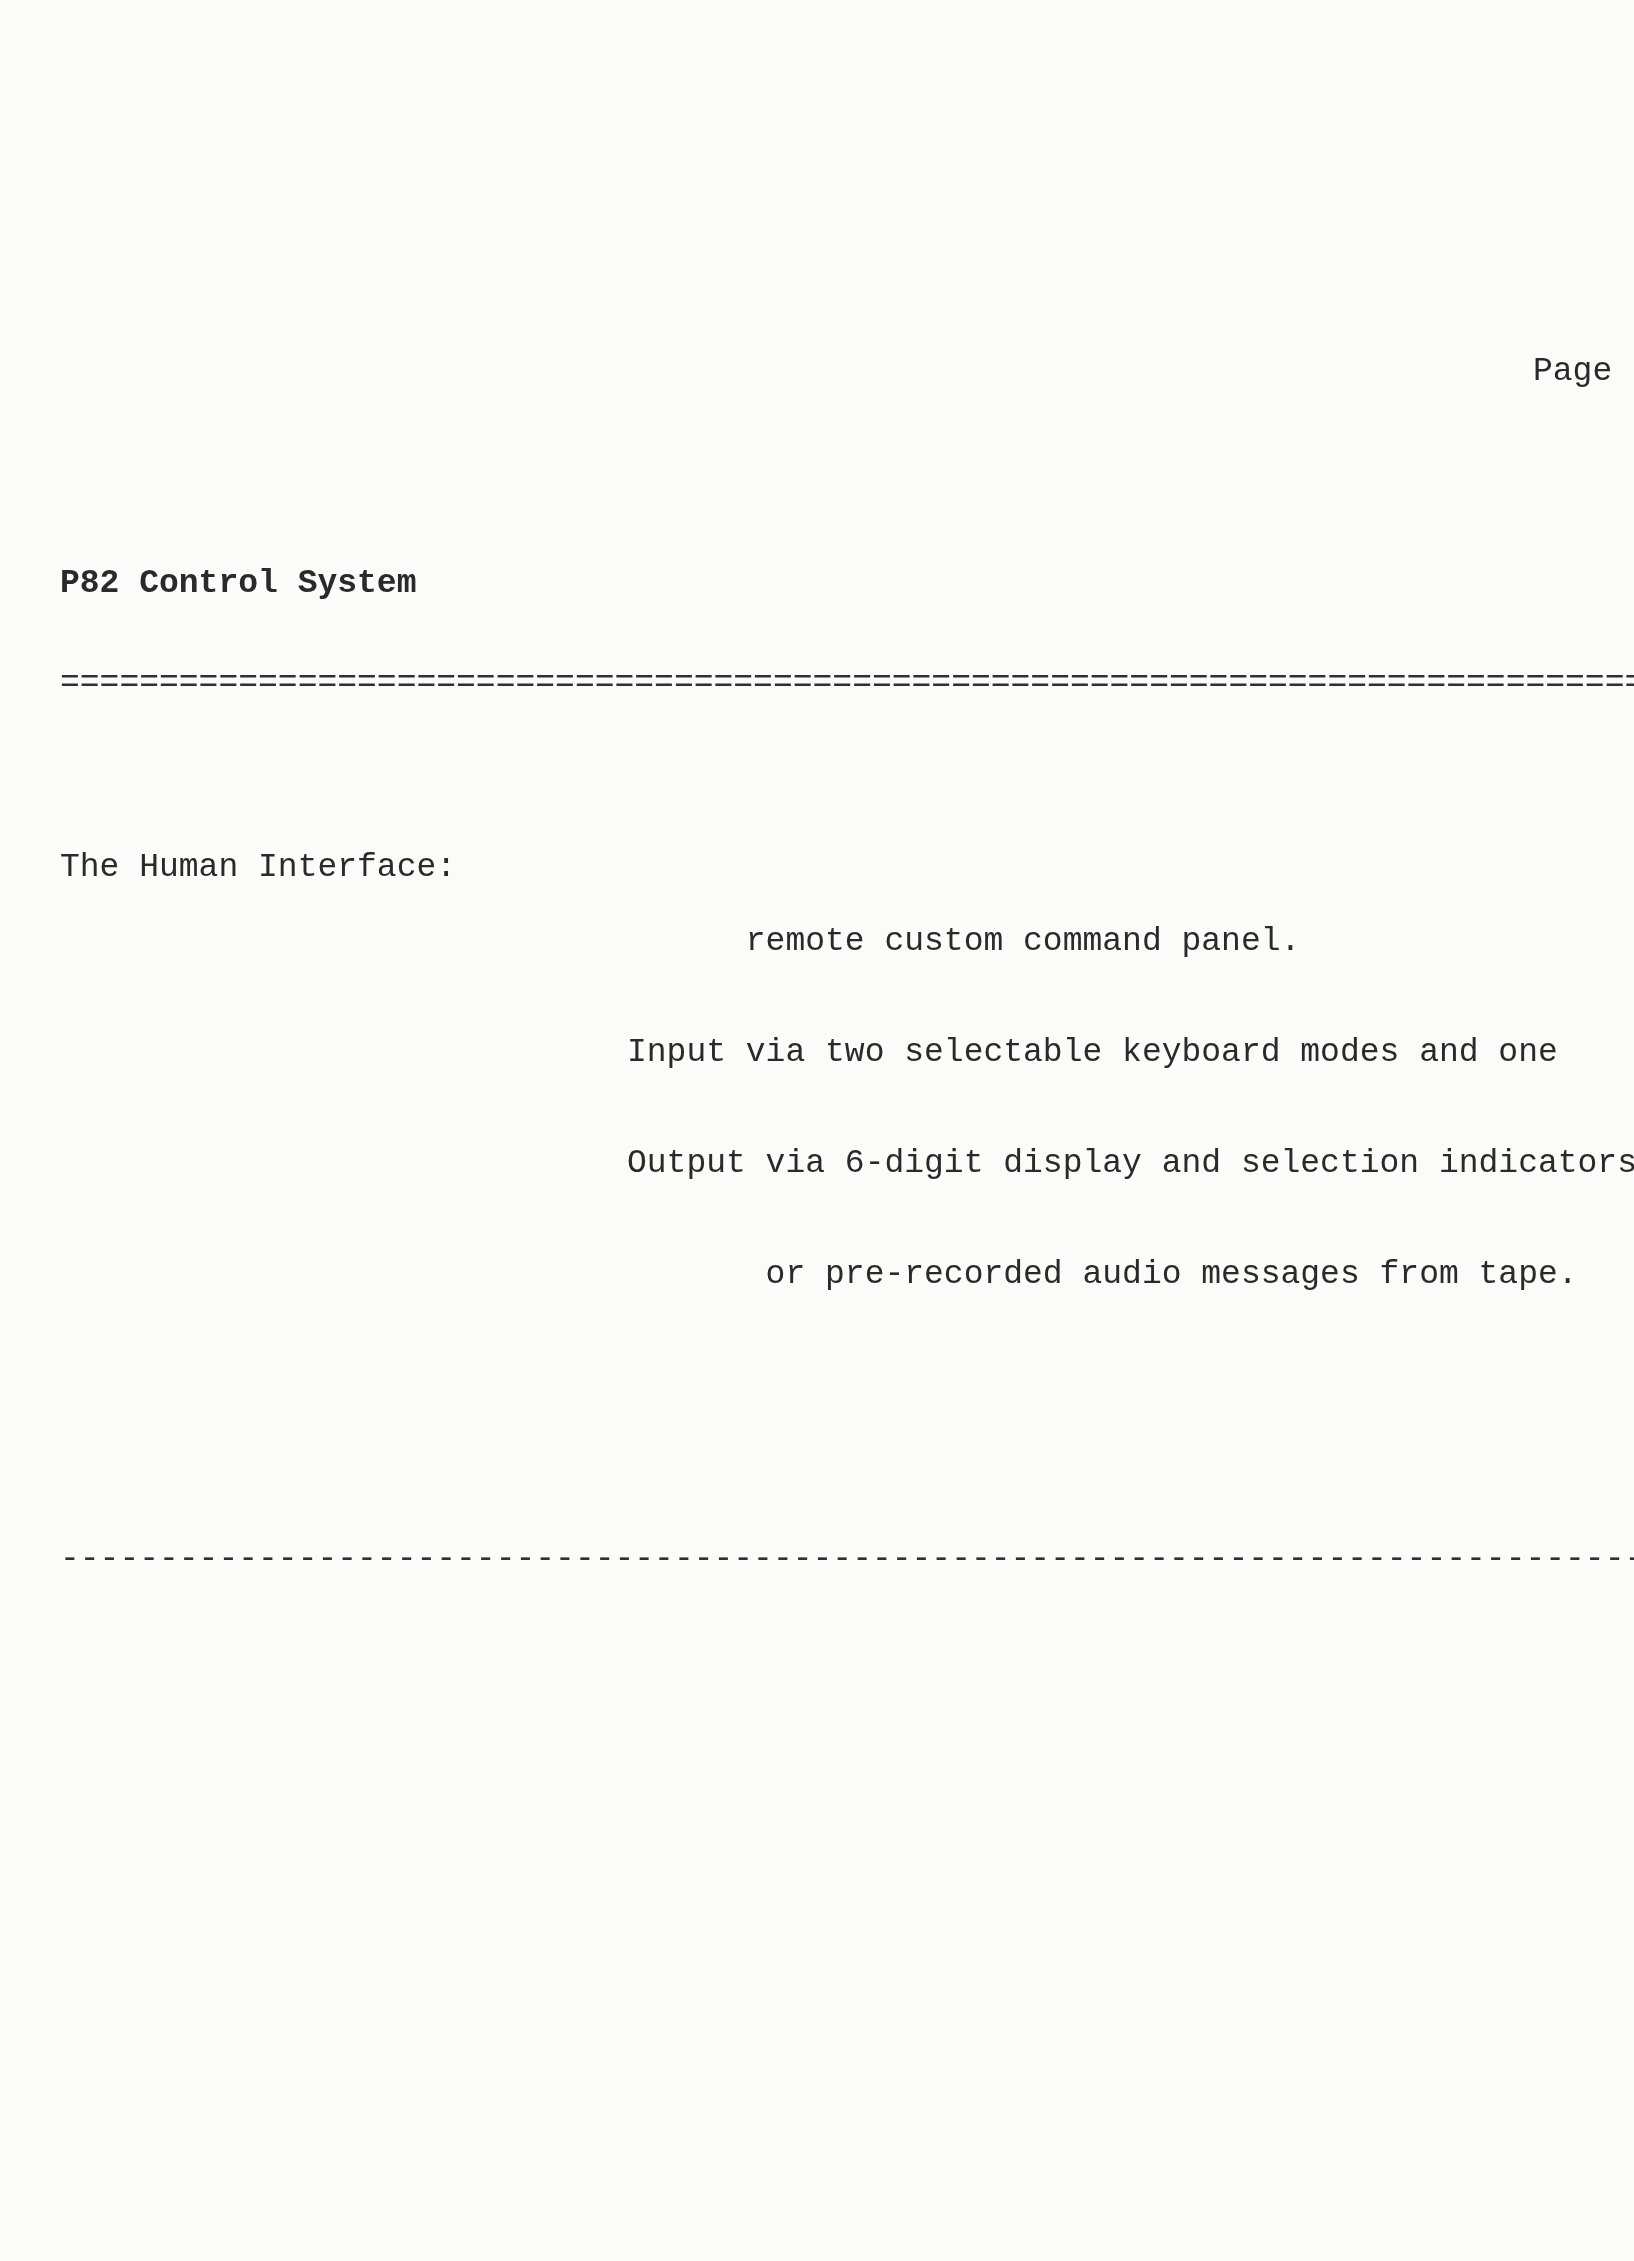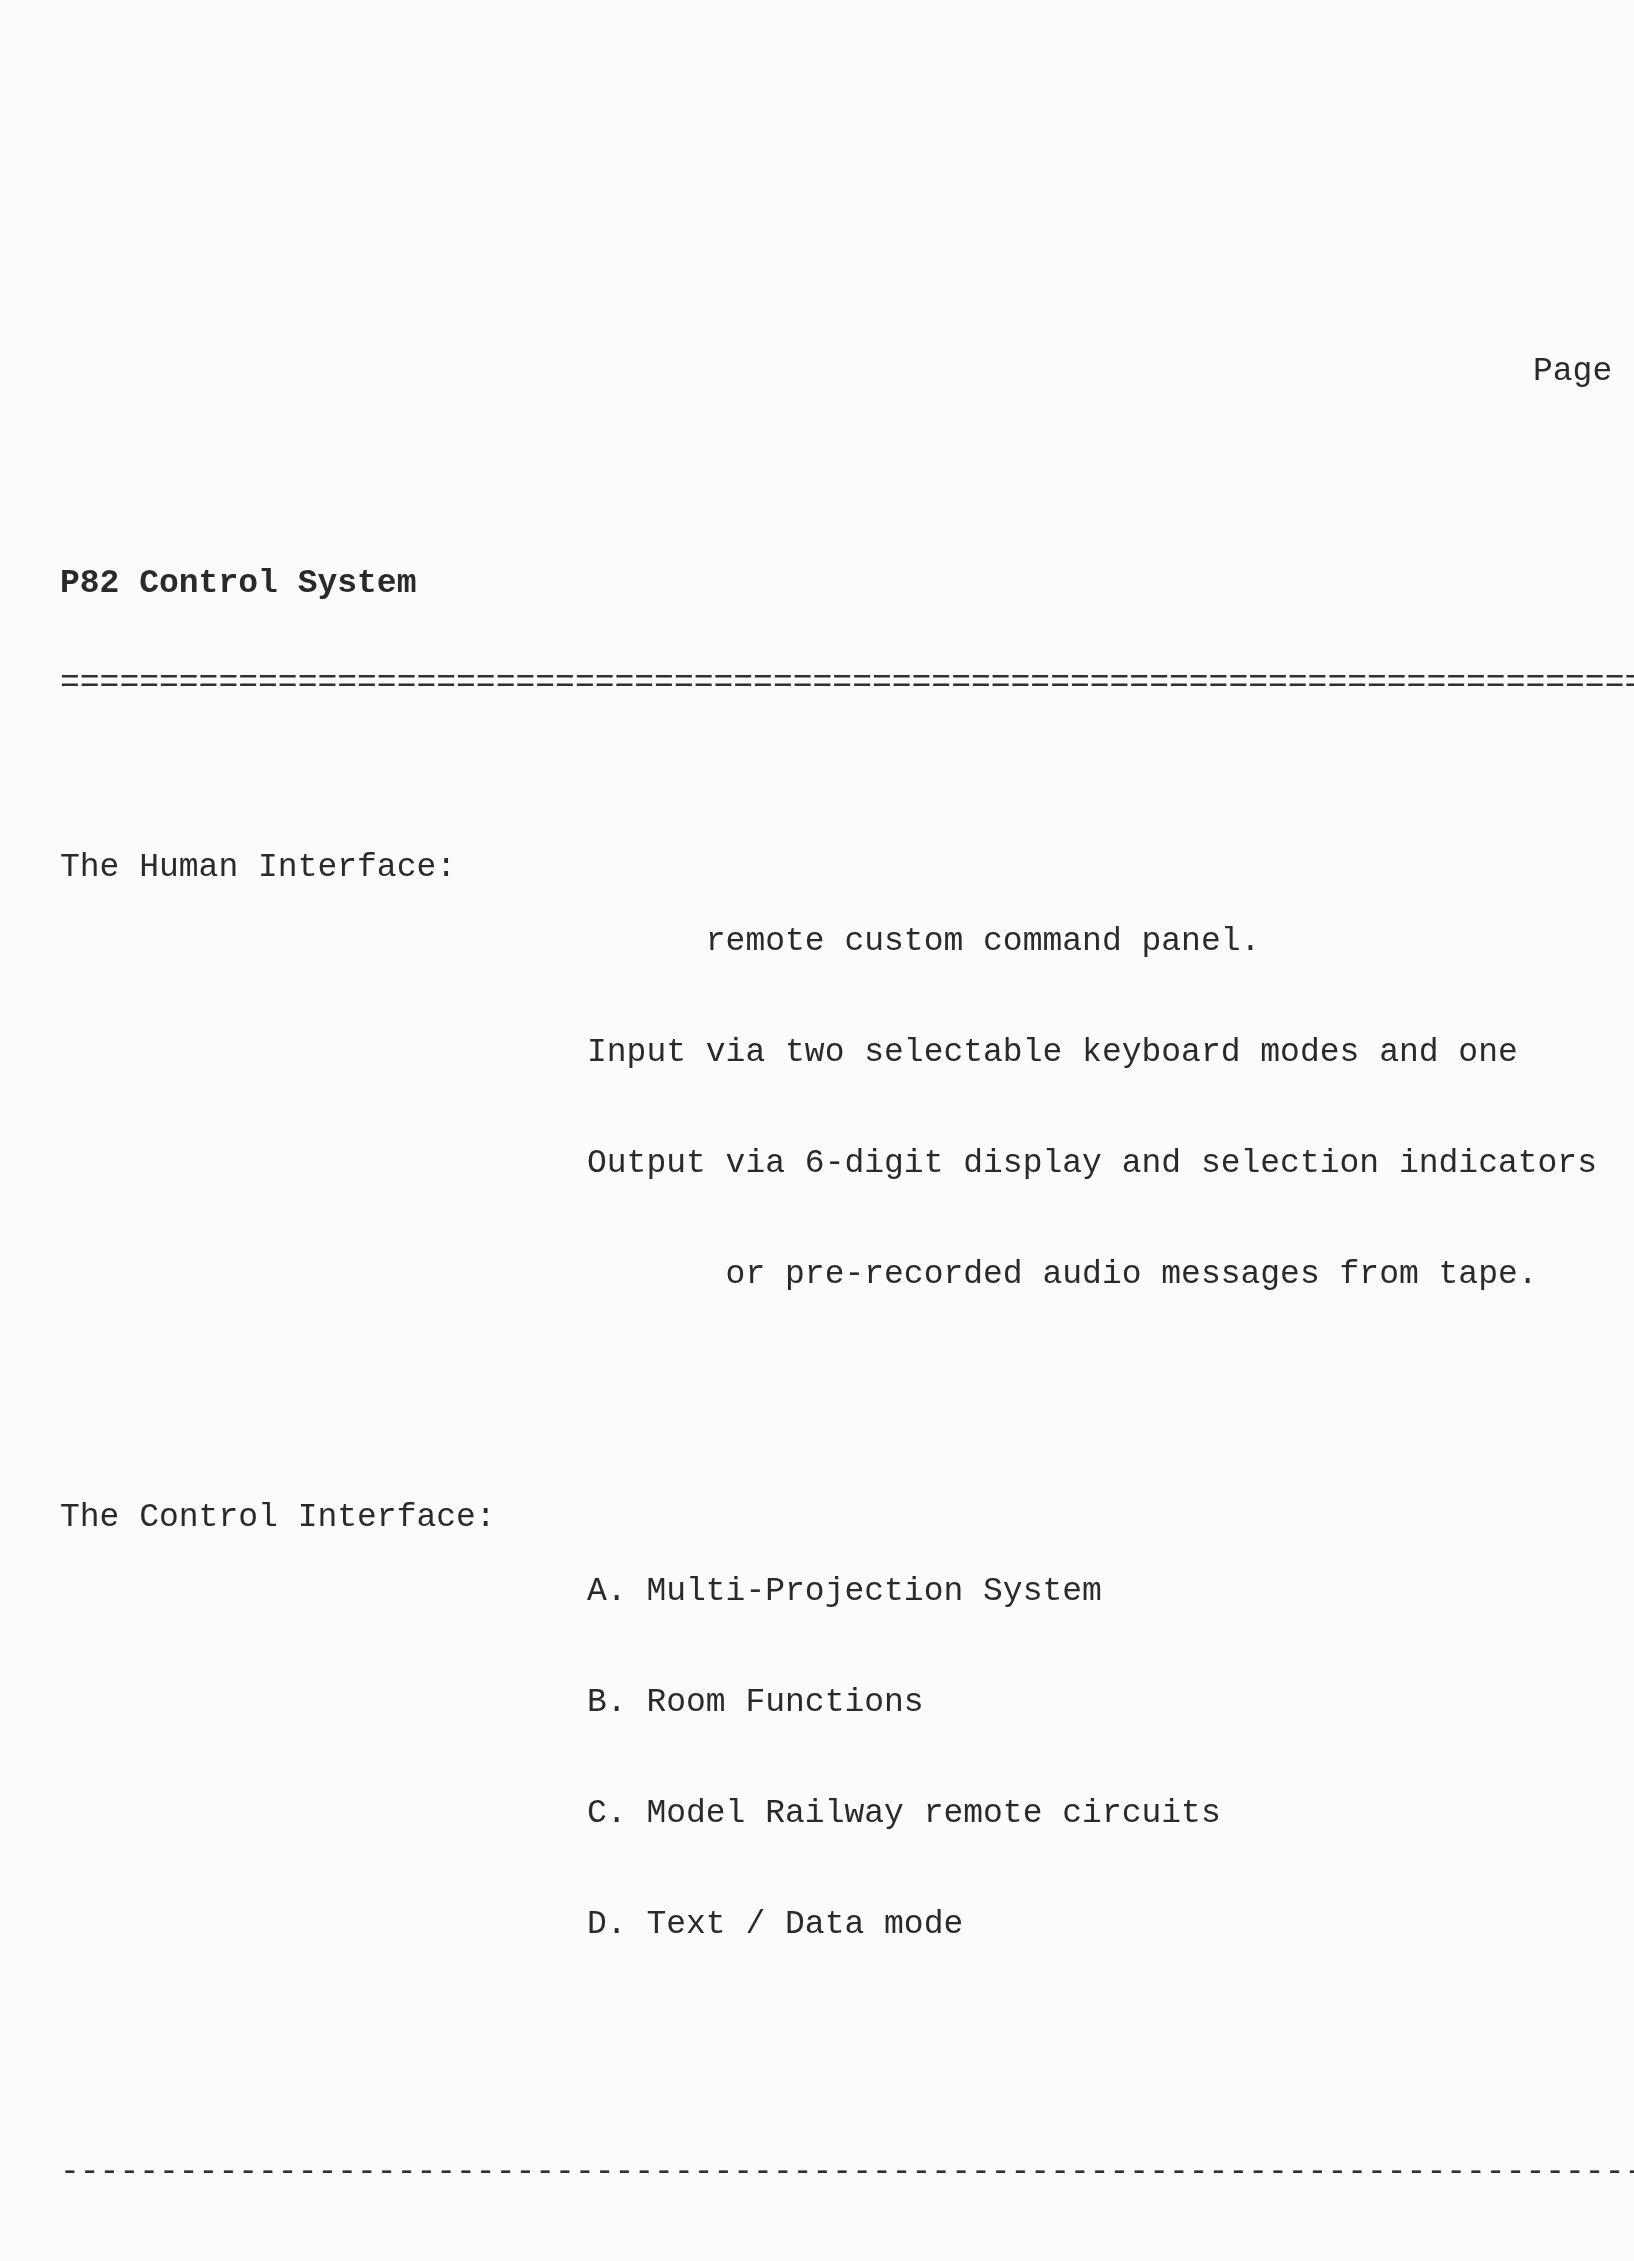--- a/index.html
+++ b/index.html
@@ -28,20 +28,21 @@
   .page-num      { margin-top: 242px; margin-left: 1473px; }
   .doc-title     { margin-top: 64px; font-weight: bold; }
   .title-rule    { margin-top: -11.3px; }
   .iface-human   { margin-top: 36px; }
   .iface-control { margin-top: 21px; }
   .rule-a        { margin-top: 26.5px; }
   
   .iface {
     display: grid;
     grid-template-columns: 527px 1fr;
+    gap: 40px;
   }
   .faint { color: #303030; }
 </style>
 </head>
 <body>
 
 <div class="sheet">
 
   <div class="ln page-num">Page 1</div>
 
@@ -51,29 +52,20 @@
   <div class="iface iface-human">
     <div class="ln">The Human Interface:</div>
     <div>
       <div class="ln">      remote custom command panel.</div>
       <div class="ln">Input via two selectable keyboard modes and one</div>
       <div class="ln">Output via 6-digit display and selection indicators</div>
       <div class="ln">       or pre-recorded audio messages from tape.</div>
     </div>
   </div>
 
-  <div class="iface iface-control">
-    <div class="ln">The Control Interface:</div>
-    <div>
-      <div class="ln">A. Multi-Projection System</div>
-      <div class="ln">B. Room Functions</div>
-      <div class="ln">C. Model Railway remote circuits</div>
-      <div class="ln">D. Text / Data mode</div>
-    </div>
-  </div>
 
   <div class="ln rule-a faint">--------------------------------------------------------------------------------</div>
 
   
   
   
 
   
   
   

